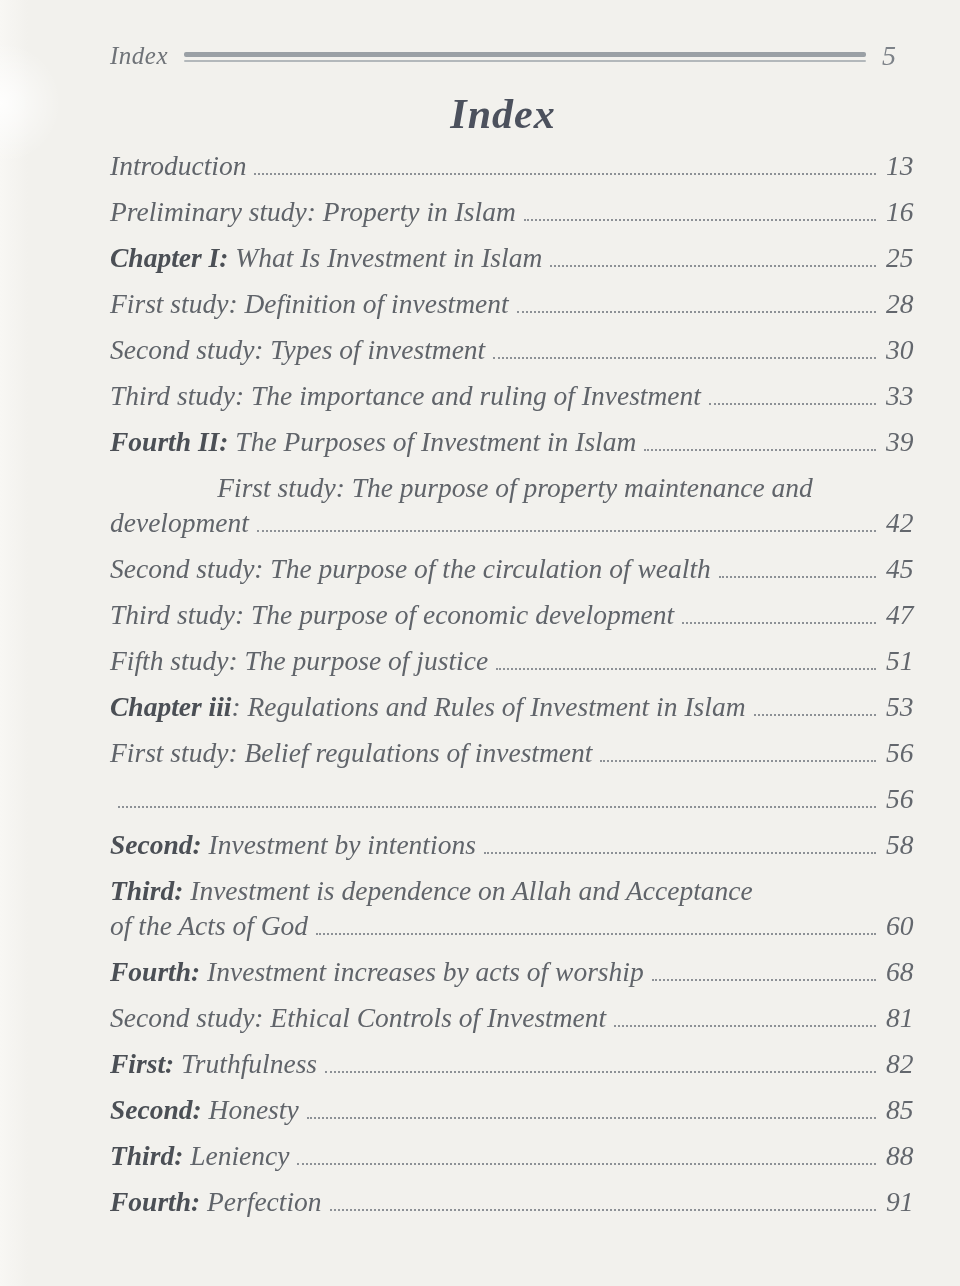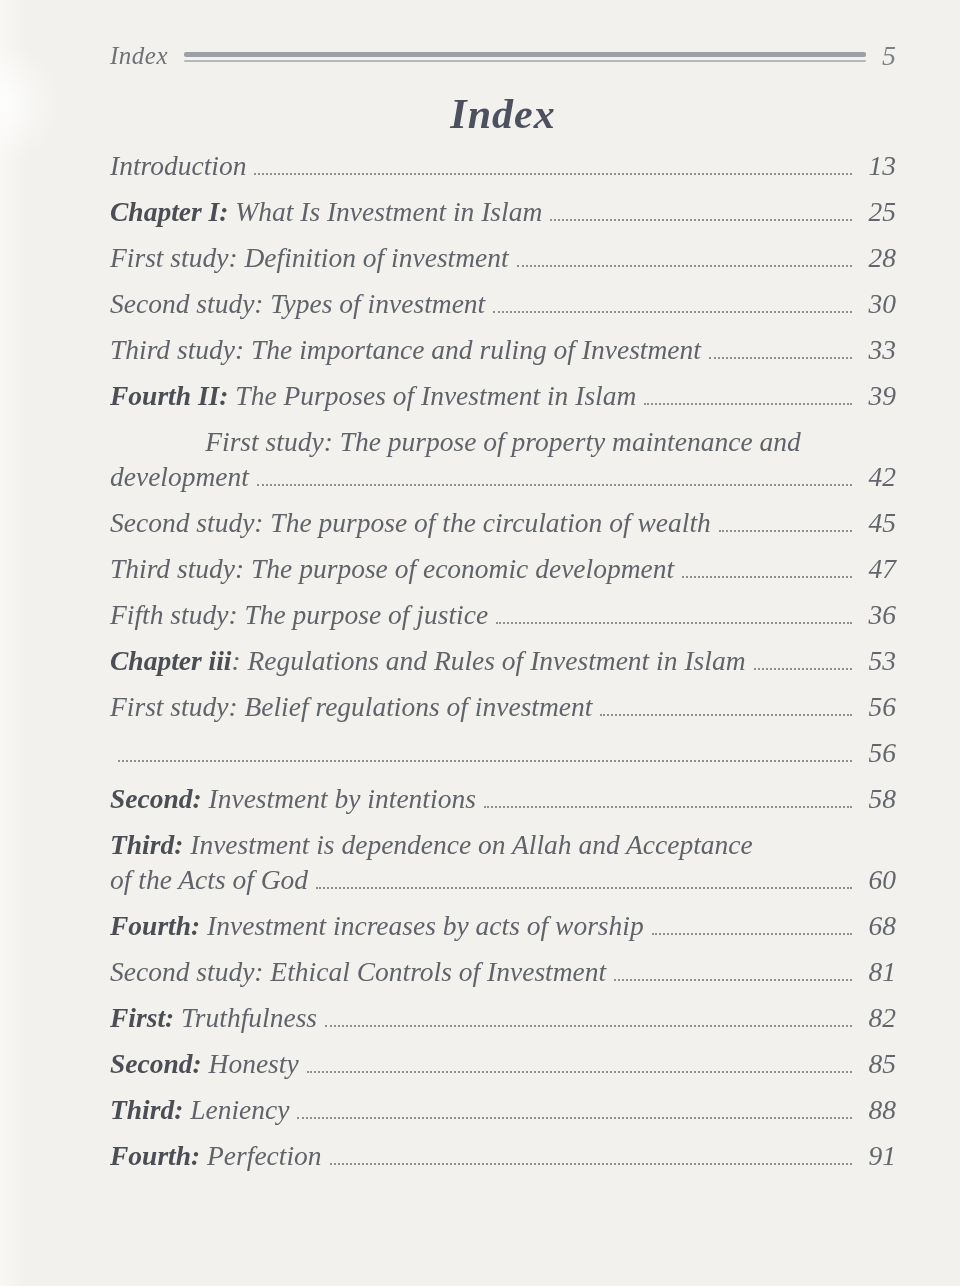--- a/index.html
+++ b/index.html
@@ -50,38 +50,38 @@
     text-align: center;
   }
   .page-title {
     font-size: 42px;
     font-weight: bold;
     color: #4c515d;
     letter-spacing: 1px;
   }
   
   .index-list {
-    padding: 10px 64px 0 110px;
+    padding: 10px 40px 0 110px;
     font-size: 27.5px;
     line-height: 35px;
   }
   .entry { margin-bottom: 11px; }
   .entry .wrap-line { display: block; }
   .entry .row { display: flex; align-items: flex-end; }
   .entry .bold { font-weight: bold; color: #4b4f55; }
   .entry .plain { color: #60646a; white-space: pre-wrap; }
   .leader {
     flex: 1;
     border-bottom: 2.4px dotted #8d9196;
     margin: 0 10px 8px 8px;
     min-width: 20px;
   }
   .page-num {
     min-width: 34px;
-    text-align: right;
+    text-align: left;
     color: #63676d;
   }
 </style>
 </head>
 <body>
 
 <div class="page">
 
   <div class="running-header">
     <span class="hdr-label">Index</span>
@@ -99,20 +99,28 @@
   <div class="index-list">
     <div class="entry">
 
       <span class="row">
         <span class="row-text"><span class="bold"></span><span class="plain">Introduction</span></span>
         <span class="leader"></span>
         <span class="page-num">13</span>
       </span>
     </div>
 
+    <div class="entry">
+
+      <span class="row">
+        <span class="row-text"><span class="bold"></span><span class="plain">Preliminary study: Property in Islam</span></span>
+        <span class="leader"></span>
+        <span class="page-num">16</span>
+      </span>
+    </div>
 
     <div class="entry">
 
       <span class="row">
         <span class="row-text"><span class="bold">Chapter I:</span><span class="plain"> What Is Investment in Islam</span></span>
         <span class="leader"></span>
         <span class="page-num">25</span>
       </span>
     </div>
 
@@ -178,21 +186,21 @@
         <span class="page-num">47</span>
       </span>
     </div>
 
 
     <div class="entry">
 
       <span class="row">
         <span class="row-text"><span class="bold"></span><span class="plain">Fifth study: The purpose of justice</span></span>
         <span class="leader"></span>
-        <span class="page-num">36</span>
+        <span class="page-num">51</span>
       </span>
     </div>
 
     <div class="entry">
 
       <span class="row">
         <span class="row-text"><span class="bold">Chapter iii</span><span class="plain">: Regulations and Rules of Investment in Islam</span></span>
         <span class="leader"></span>
         <span class="page-num">53</span>
       </span>

